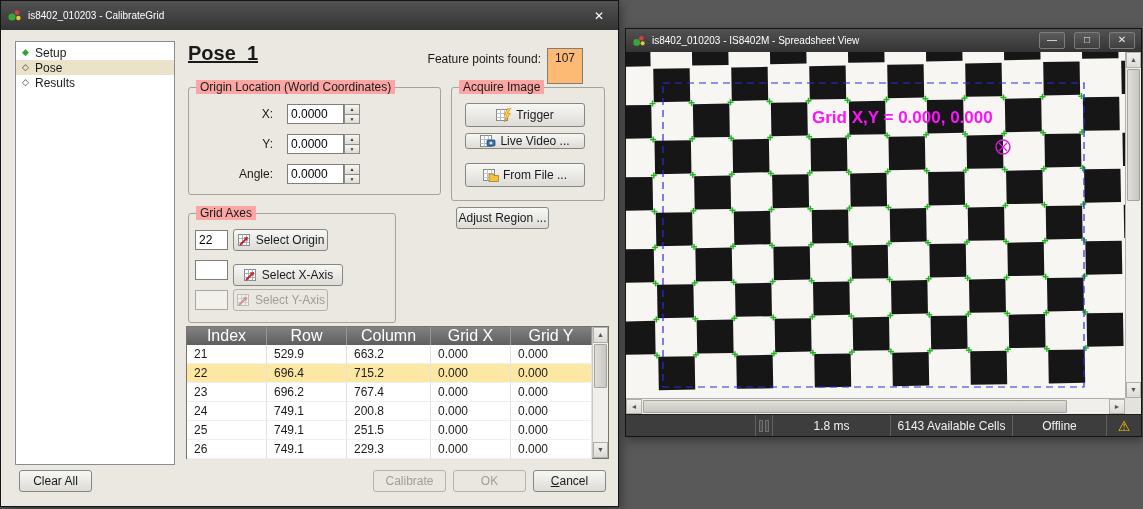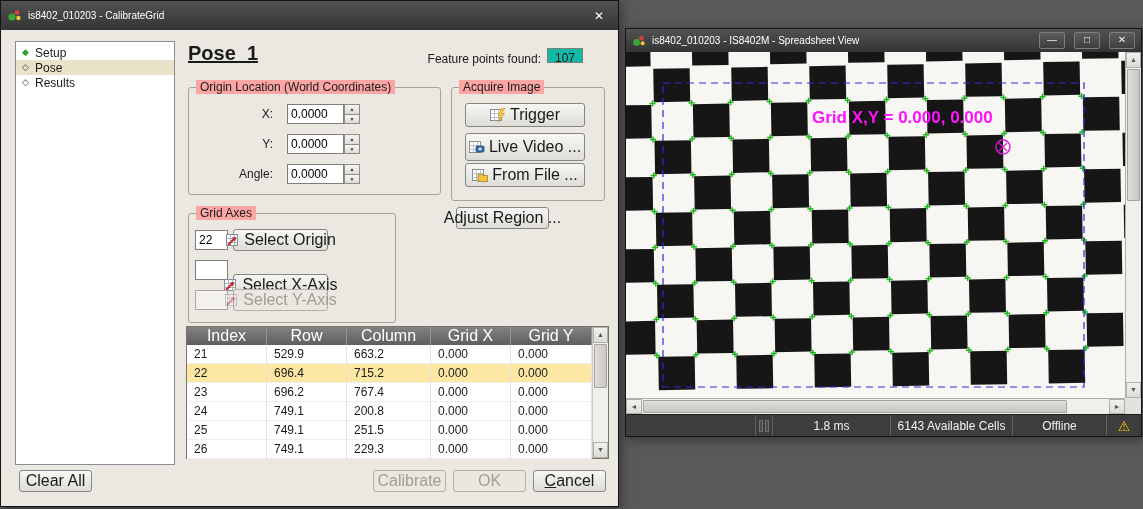--- a/index.html
+++ b/index.html
@@ -14,31 +14,31 @@
 .tb-x{width:26px;text-align:center;font-size:12px;color:#fff;cursor:default}
 .tbtn{width:26px;height:17px;margin-left:3px;background:linear-gradient(#5c5c5c,#3e3e3e);border:1px solid #7c7c7c;color:#f0f0f0;font-size:10px;line-height:14px;text-align:center;border-radius:2px;cursor:default}
 .app-icon{display:inline-flex;align-items:center}
 .nav-list{position:absolute;left:14px;top:40px;width:160px;height:424px;background:#fff;border:1px solid #888d94;padding-top:3px}
 .nav-item{display:flex;align-items:center;gap:4px;height:15px;padding-left:4px;font-size:12px}
 .nav-item.sel{background:#ebe3c9}
 .dia{font-size:9px;line-height:15px;color:#3c3c3c;width:11px;text-align:center}
 .dia.green{color:#2fa22f}
 .pose-title{position:absolute;left:187px;top:41px;font-size:20px;font-weight:bold;text-decoration:underline;white-space:pre}
 .fp-label{position:absolute;left:398px;top:51px;width:142px;text-align:right}
-.fp-value{position:absolute;left:546px;top:47px;width:36px;height:15px;background:#14b8a6;border:1px solid #7e7e78;text-align:center;line-height:18px}
+.fp-value{position:absolute;left:546px;top:47px;width:36px;height:36px;background:#fdba74;border:1px solid #7e7e78;text-align:center;line-height:18px}
 .group{position:absolute;border:1px solid #a5a296;border-radius:3px}
 .gtitle{position:absolute;top:-8px;left:7px;background:#fca5a5;padding:0 4px;font-size:12px;line-height:14px;white-space:nowrap}
 .frow{position:absolute;left:6px;height:20px}
 .flabel{display:inline-block;width:84px;text-align:right;line-height:20px;padding-right:6px}
 .tbox{position:absolute;height:20px;background:#fff;border:1px solid #7e7e78;font:12px "Liberation Sans",sans-serif;padding:0 3px}
 .tbox.dis{background:#f2f1ec;border-color:#a8a69e}
 .spin{position:absolute;width:16px;height:20px;display:flex;flex-direction:column}
 .sbtn{flex:1;background:linear-gradient(#f6f6f4,#dcdbd6);border:1px solid #8e8c84;font-size:5px;line-height:8px;text-align:center;color:#333}
 .sbtn+.sbtn{border-top:none}
-.btn{position:absolute;display:flex;align-items:center;justify-content:center;gap:4px;background:linear-gradient(#f7f7f5,#dddcd7);border:1px solid #878781;border-radius:3px;font-size:16px;cursor:default;white-space:nowrap}
+.btn{position:absolute;display:flex;align-items:center;justify-content:center;gap:4px;background:linear-gradient(#f7f7f5,#dddcd7);border:1px solid #878781;border-radius:3px;font-size:12px;cursor:default;white-space:nowrap}
 .btn.disabled{color:#9f9e97;background:#e9e7e0;border-color:#b3b1a9}
 .btn.disabled .bicon{opacity:.45}
 .bicon{display:inline-flex;align-items:center}
 .gtable{position:absolute;left:185px;top:325px;width:423px;height:133px;border:1px solid #767670;background:#fff}
 .ghead{position:absolute;left:0;top:0;right:16px;height:18px;display:grid;grid-template-columns:80px 80px 84px 80px 1fr;background:linear-gradient(#828282,#5e5e5e);color:#fff}
 .ghead span{line-height:18px;text-align:center;border-right:1px solid #979797;font-size:16px;overflow:hidden}
 .gbody{position:absolute;left:0;top:18px;right:16px;bottom:0}
 .grow{display:grid;grid-template-columns:80px 80px 84px 80px 1fr;height:19px}
 .grow span{line-height:18px;padding-left:7px;border-right:1px solid #e2e2e2;border-bottom:1px solid #efefef;font-size:12px}
 .grow.sel{background:#fce7a3}
@@ -131,21 +131,21 @@
     <div class="btn" style="left:13px;top:15px;width:120px;height:24px">
       <span class="bicon">
         <svg width="16" height="14" viewBox="0 0 16 14">
             <rect x="0.5" y="1.5" width="11" height="11" fill="#fff" stroke="#888"></rect>
             <path d="M0.5 5.5h11M0.5 9.5h11M4.5 1.5v11M8.5 1.5v11" stroke="#b8c4cc" fill="none"></path>
             <polygon points="12,0 8,7 10.5,7 8.5,14 14.5,5.5 11.5,5.5 15,0" fill="#ffd23e" stroke="#c87818" stroke-width="0.6"></polygon>
           </svg>
       </span>
       <span>Trigger</span>
     </div>
-    <div class="btn" style="left:13px;top:45px;width:120px;height:28px">
+    <div class="btn" style="left:13px;top:45px;width:120px;height:16px">
       <span class="bicon">
         <svg width="16" height="14" viewBox="0 0 16 14">
             <rect x="0.5" y="1.5" width="11" height="11" fill="#fff" stroke="#888"></rect>
             <path d="M0.5 5.5h11M0.5 9.5h11M4.5 1.5v11M8.5 1.5v11" stroke="#b8c4cc" fill="none"></path>
             <rect x="7" y="6" width="8" height="6" rx="1" fill="#3a6ea8" stroke="#1d3d62" stroke-width="0.7"></rect>
             <circle cx="11" cy="9" r="1.6" fill="#cfe2f4"></circle>
           </svg>
       </span>
       <span>Live Video ...</span>
     </div>
@@ -173,21 +173,21 @@
         <svg width="15" height="14" viewBox="0 0 15 14">
             <rect x="1.5" y="1.5" width="11" height="11" fill="#fff" stroke="#889"></rect>
             <path d="M1.5 5.5h11M1.5 9.5h11M5.5 1.5v11M9.5 1.5v11" stroke="#9fb2bf" fill="none"></path>
             <path d="M3 12 L9.5 5.5" stroke="#cc2222" stroke-width="1.8" fill="none"></path>
             <polygon points="11,4 6.8,4.6 10.4,8.2" fill="#cc2222"></polygon>
           </svg>
       </span>
       <span>Select Origin</span>
     </div>
     <input class="tbox" style="left: 6px; top: 46px; width: 33px;" value="">
-    <div class="btn" style="left:44px;top:60px;width:95px;height:22px">
+    <div class="btn" style="left:44px;top:50px;width:110px;height:22px">
       <span class="bicon">
         <svg width="15" height="14" viewBox="0 0 15 14">
             <rect x="1.5" y="1.5" width="11" height="11" fill="#fff" stroke="#889"></rect>
             <path d="M1.5 5.5h11M1.5 9.5h11M5.5 1.5v11M9.5 1.5v11" stroke="#9fb2bf" fill="none"></path>
             <path d="M3 12 L9.5 5.5" stroke="#cc2222" stroke-width="1.8" fill="none"></path>
             <polygon points="11,4 6.8,4.6 10.4,8.2" fill="#cc2222"></polygon>
           </svg>
       </span>
       <span>Select X-Axis</span>
     </div>

